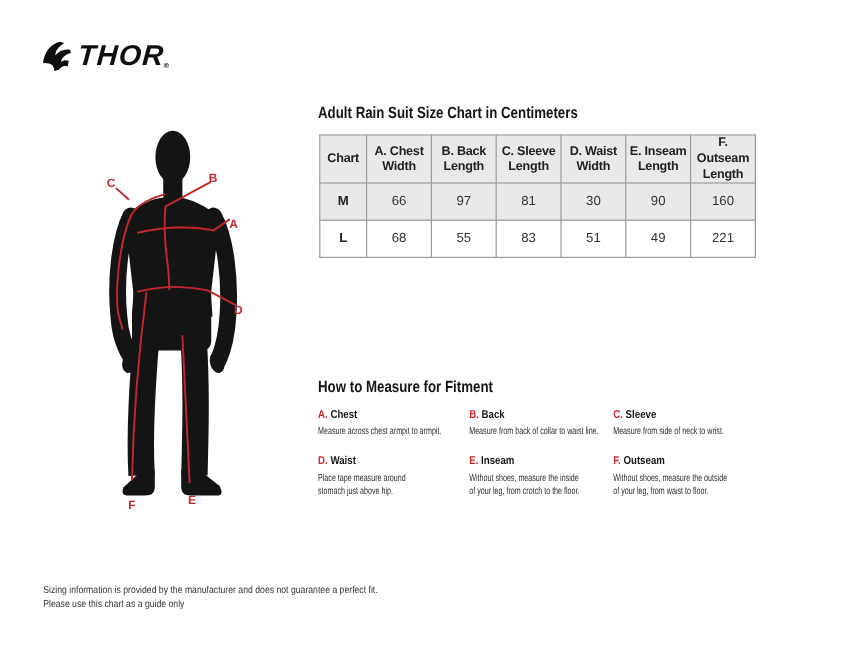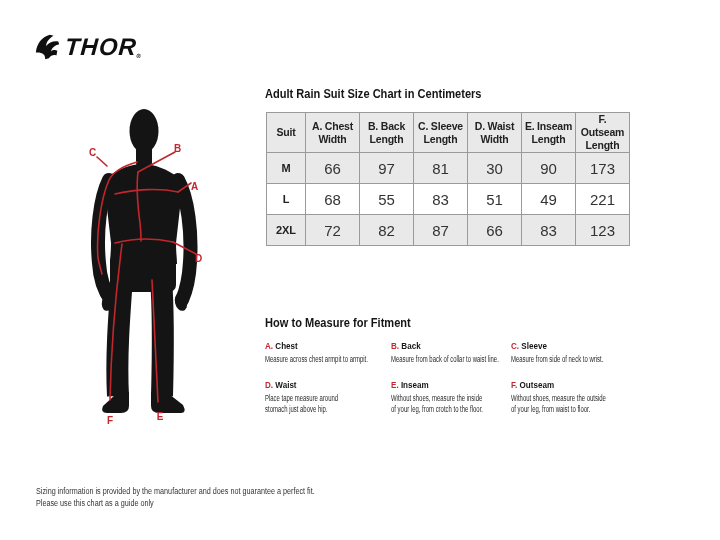--- a/index.html
+++ b/index.html
@@ -20,21 +20,21 @@
   
   .chart-title{position:absolute;left:265px;top:86px;font-size:13.5px;font-weight:bold;
                white-space:nowrap;transform:scaleX(0.82);transform-origin:left top;color:#151515;}
   table.size-table{position:absolute;left:266px;top:112px;width:363px;border-collapse:collapse;
                    table-layout:fixed;}
   table.size-table th,table.size-table td{border:1px solid #9a9a9a;text-align:center;
                    vertical-align:middle;padding:0;}
   table.size-table thead th{height:31px;font-size:10.5px;font-weight:bold;letter-spacing:-0.2px;
                    line-height:1.25;background:#e9e9e9;white-space:pre-line;color:#222;}
   table.size-table tbody th{height:30px;font-size:11px;font-weight:bold;color:#222;}
-  table.size-table tbody td{height:30px;font-size:15px;color:#333;}
+  table.size-table tbody td{height:30px;font-size:11px;color:#333;}
   table.size-table tbody tr:nth-child(odd){background:#e9e9e9;}
   table.size-table tbody tr:nth-child(even){background:#ffffff;}
 
   .h2{position:absolute;left:265px;top:315px;font-size:13.5px;font-weight:bold;
       white-space:nowrap;transform:scaleX(0.82);transform-origin:left top;color:#151515;}
 
   .m-item{position:absolute;width:124px;}
   .m-label{font-size:9.5px;font-weight:bold;white-space:nowrap;transform:scaleX(0.85);
            transform-origin:left top;color:#161616;}
   .m-letter{color:#c2272d;}
@@ -104,21 +104,21 @@
       <col style="width:39px">
         <col style="width:54px">
         <col style="width:54px">
         <col style="width:54px">
       <col style="width:54px">
         <col style="width:54px">
         <col style="width:54px">
     </colgroup>
     <thead>
       <tr>
-        <th>Suit</th>
+        <th>Chart</th>
         <th>A. Chest
 Width</th>
         <th>B. Back
 Length</th>
         <th>C. Sleeve
 Length</th>
         <th>D. Waist
 Width</th>
         <th>E. Inseam
 Length</th>
@@ -127,39 +127,30 @@
       </tr>
     </thead>
     <tbody>
       <tr>
         <th>M</th>
         <td>66</td>
         <td>97</td>
         <td>81</td>
         <td>30</td>
         <td>90</td>
-        <td>173</td>
+        <td>160</td>
       </tr>
       <tr>
         <th>L</th>
         <td>68</td>
         <td>55</td>
         <td>83</td>
         <td>51</td>
         <td>49</td>
         <td>221</td>
-      </tr>
-      <tr>
-        <th>2XL</th>
-        <td>72</td>
-        <td>82</td>
-        <td>87</td>
-        <td>66</td>
-        <td>83</td>
-        <td>123</td>
       </tr>
     </tbody>
   </table>
 
   <div class="h2">How to Measure for Fitment</div>
 
   <div class="m-item" style="left:265px;top:340px;">
     <div class="m-label"><span class="m-letter">A.</span> <span>Chest</span></div>
     <div class="m-desc">Measure across chest armpit to armpit.</div>
   </div>

